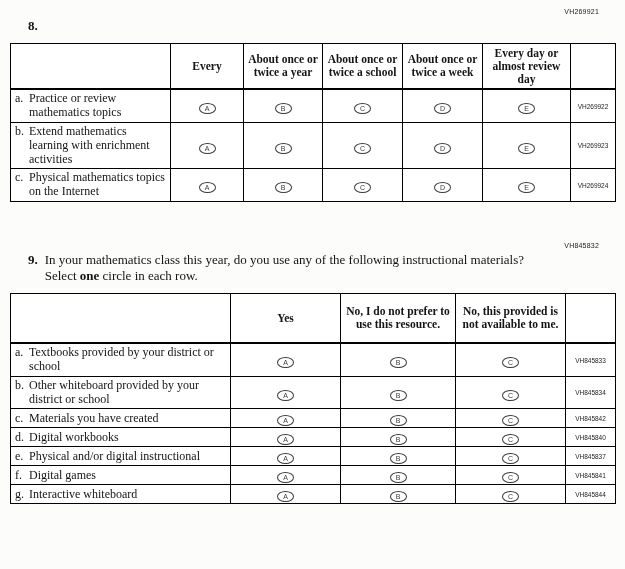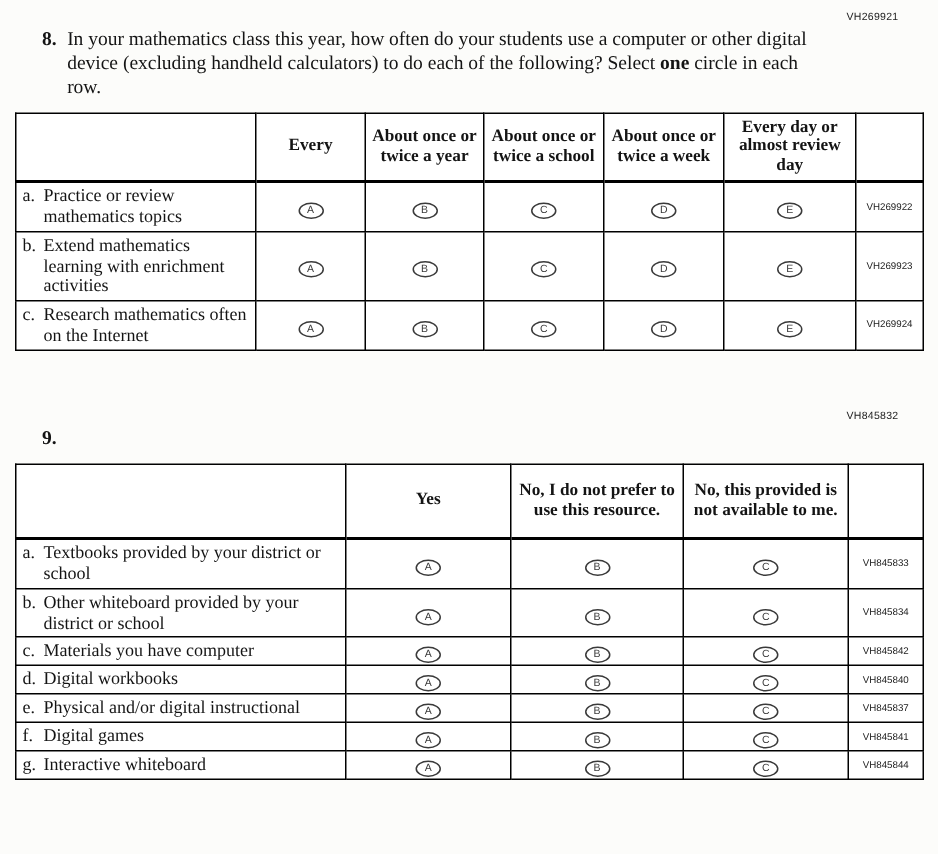--- a/index.html
+++ b/index.html
@@ -99,21 +99,20 @@
 </style>
 </head>
 <body>
 
 <div class="page">
 
   <section class="q8-section">
     <div class="top-code">VH269921</div>
     <div class="q-text">
       <span class="q-num">8.</span>
-      <span class="q-body"><span>In your mathematics class this year, how often do your students use a computer or other digital device (excluding handheld calculators) to do each of the following? Select </span><b>one</b><span> circle in each row.</span></span>
     </div>
     <table class="q8-table">
       <colgroup>
         <col style="width:160px">
           <col style="width:73px">
           <col style="width:79px">
         <col style="width:80px">
           <col style="width:80px">
           <col style="width:88px">
           <col style="width:45px">
@@ -155,38 +154,39 @@
             <td class="bubble-cell"><span class="bubble">B</span></td>
             <td class="bubble-cell"><span class="bubble">C</span></td>
             <td class="bubble-cell"><span class="bubble">D</span></td>
             <td class="bubble-cell"><span class="bubble">E</span></td>
             <td class="code-cell">VH269923</td>
           </tr>
           <tr>
             <td class="label-cell">
               <span class="label-flex">
                 <span class="prefix">c.</span>
-                <span>Research mathematics often on the Internet</span>
+                <span>Physical mathematics topics on the Internet</span>
               </span>
             </td>
             <td class="bubble-cell"><span class="bubble">A</span></td>
             <td class="bubble-cell"><span class="bubble">B</span></td>
             <td class="bubble-cell"><span class="bubble">C</span></td>
             <td class="bubble-cell"><span class="bubble">D</span></td>
             <td class="bubble-cell"><span class="bubble">E</span></td>
             <td class="code-cell">VH269924</td>
           </tr>
         </tbody>
     </table>
   </section>
 
   <section class="q9-section">
     <div class="top-code">VH845832</div>
     <div class="q-text">
       <span class="q-num">9.</span>
+      <span class="q-body"><span>In your mathematics class this year, do you use any of the following instructional materials? Select </span><b>one</b><span> circle in each row.</span></span>
     </div>
     <table class="q9-table">
       <colgroup>
         <col style="width:220px">
           <col style="width:110px">
           <col style="width:115px">
         <col style="width:110px">
           <col style="width:50px">
       </colgroup>
       <thead>
@@ -220,21 +220,21 @@
             </td>
             <td class="bubble-cell"><span class="bubble">A</span></td>
             <td class="bubble-cell"><span class="bubble">B</span></td>
             <td class="bubble-cell"><span class="bubble">C</span></td>
             <td class="code-cell">VH845834</td>
           </tr>
           <tr>
             <td class="label-cell">
               <span class="label-flex">
                 <span class="prefix">c.</span>
-                <span>Materials you have computer</span>
+                <span>Materials you have created</span>
               </span>
             </td>
             <td class="bubble-cell"><span class="bubble">A</span></td>
             <td class="bubble-cell"><span class="bubble">B</span></td>
             <td class="bubble-cell"><span class="bubble">C</span></td>
             <td class="code-cell">VH845842</td>
           </tr>
           <tr>
             <td class="label-cell">
               <span class="label-flex">

